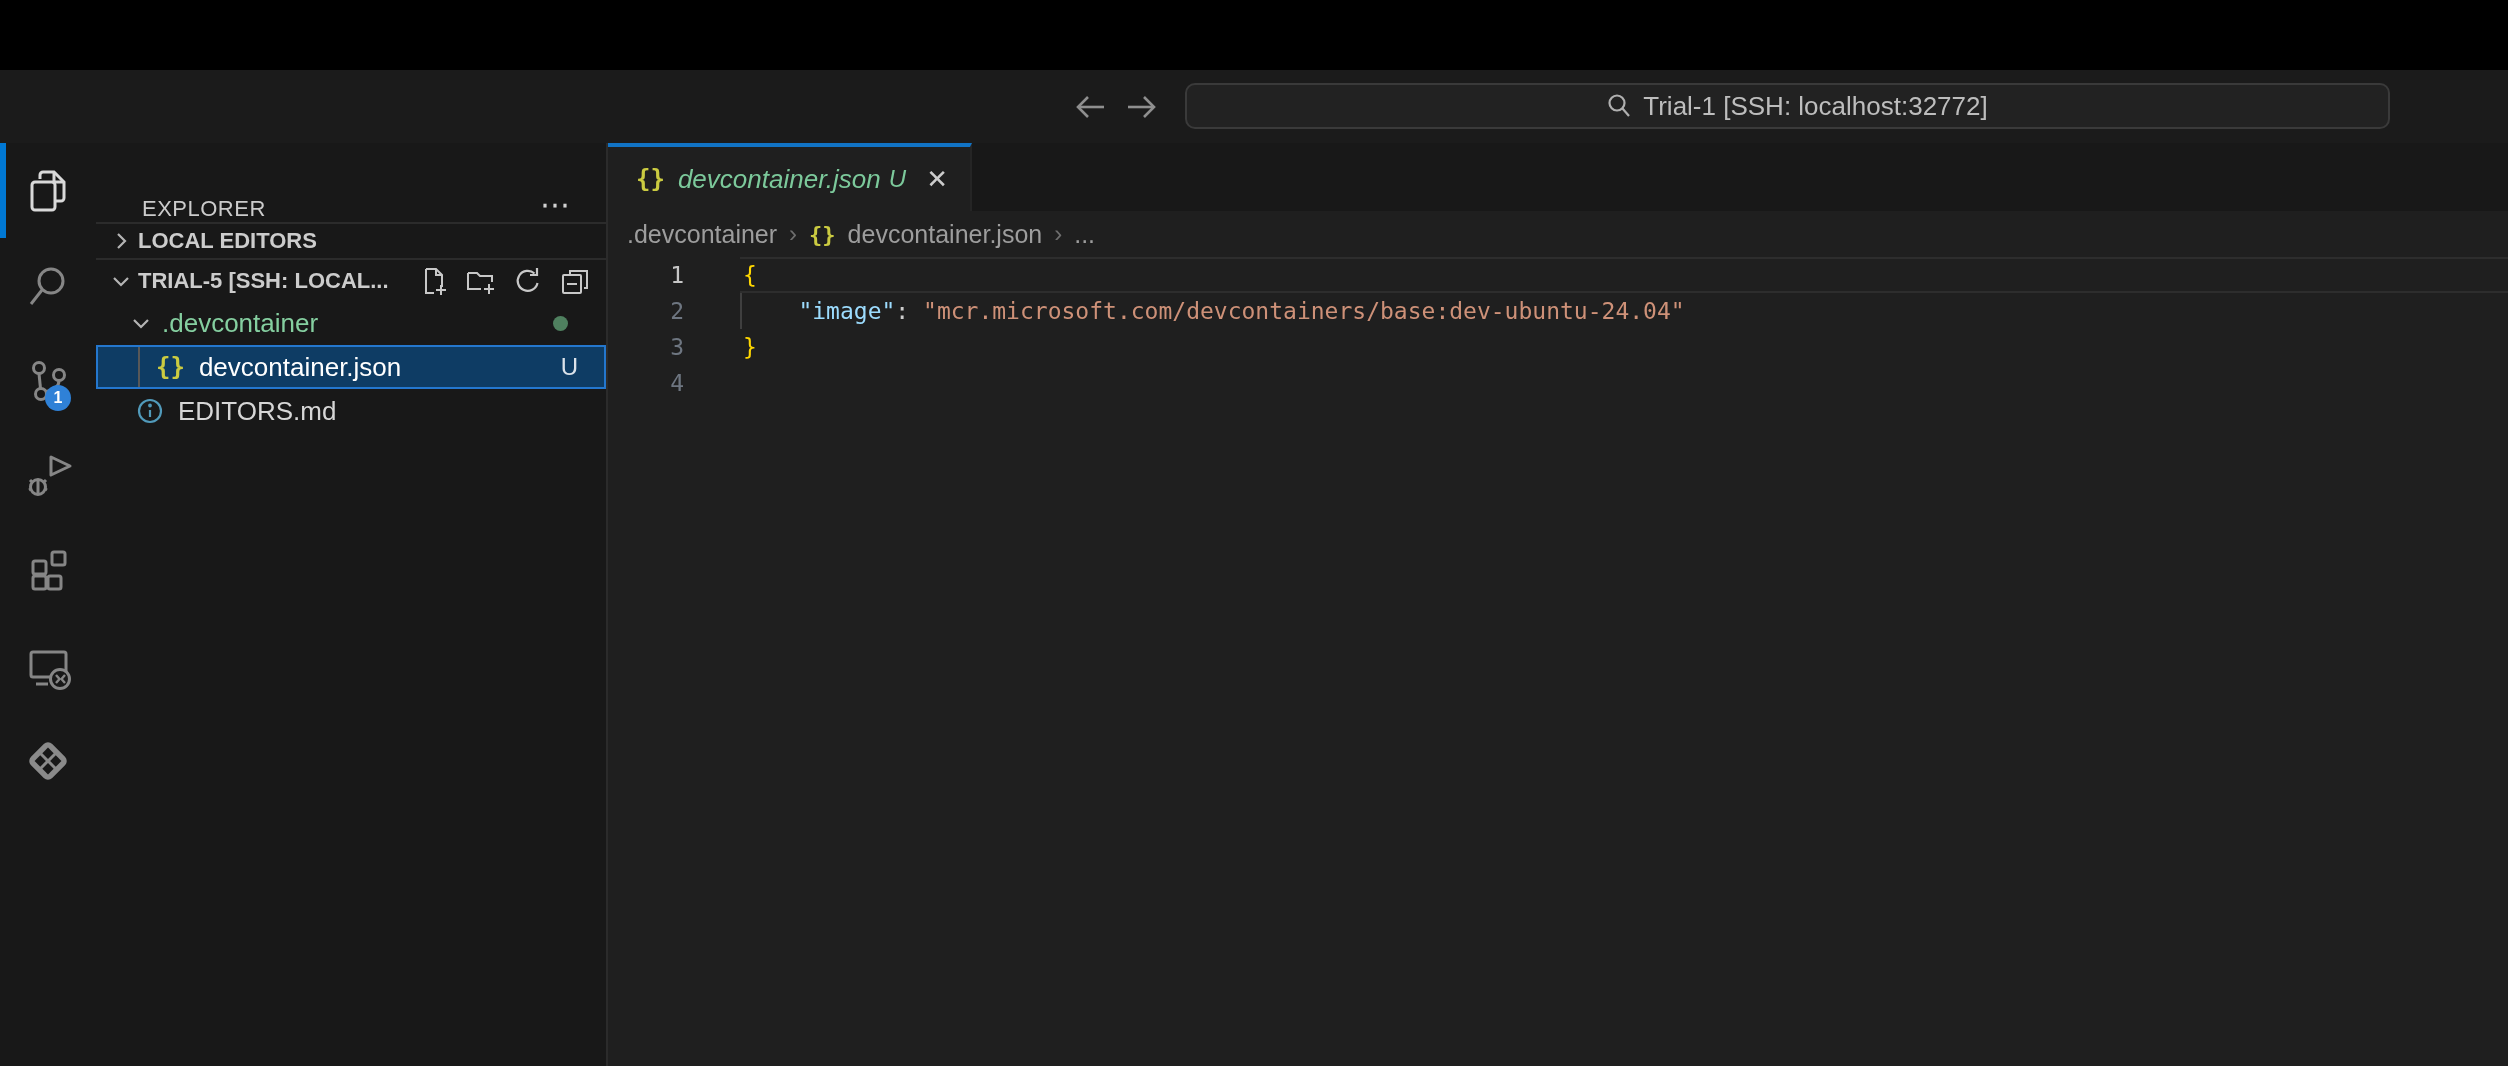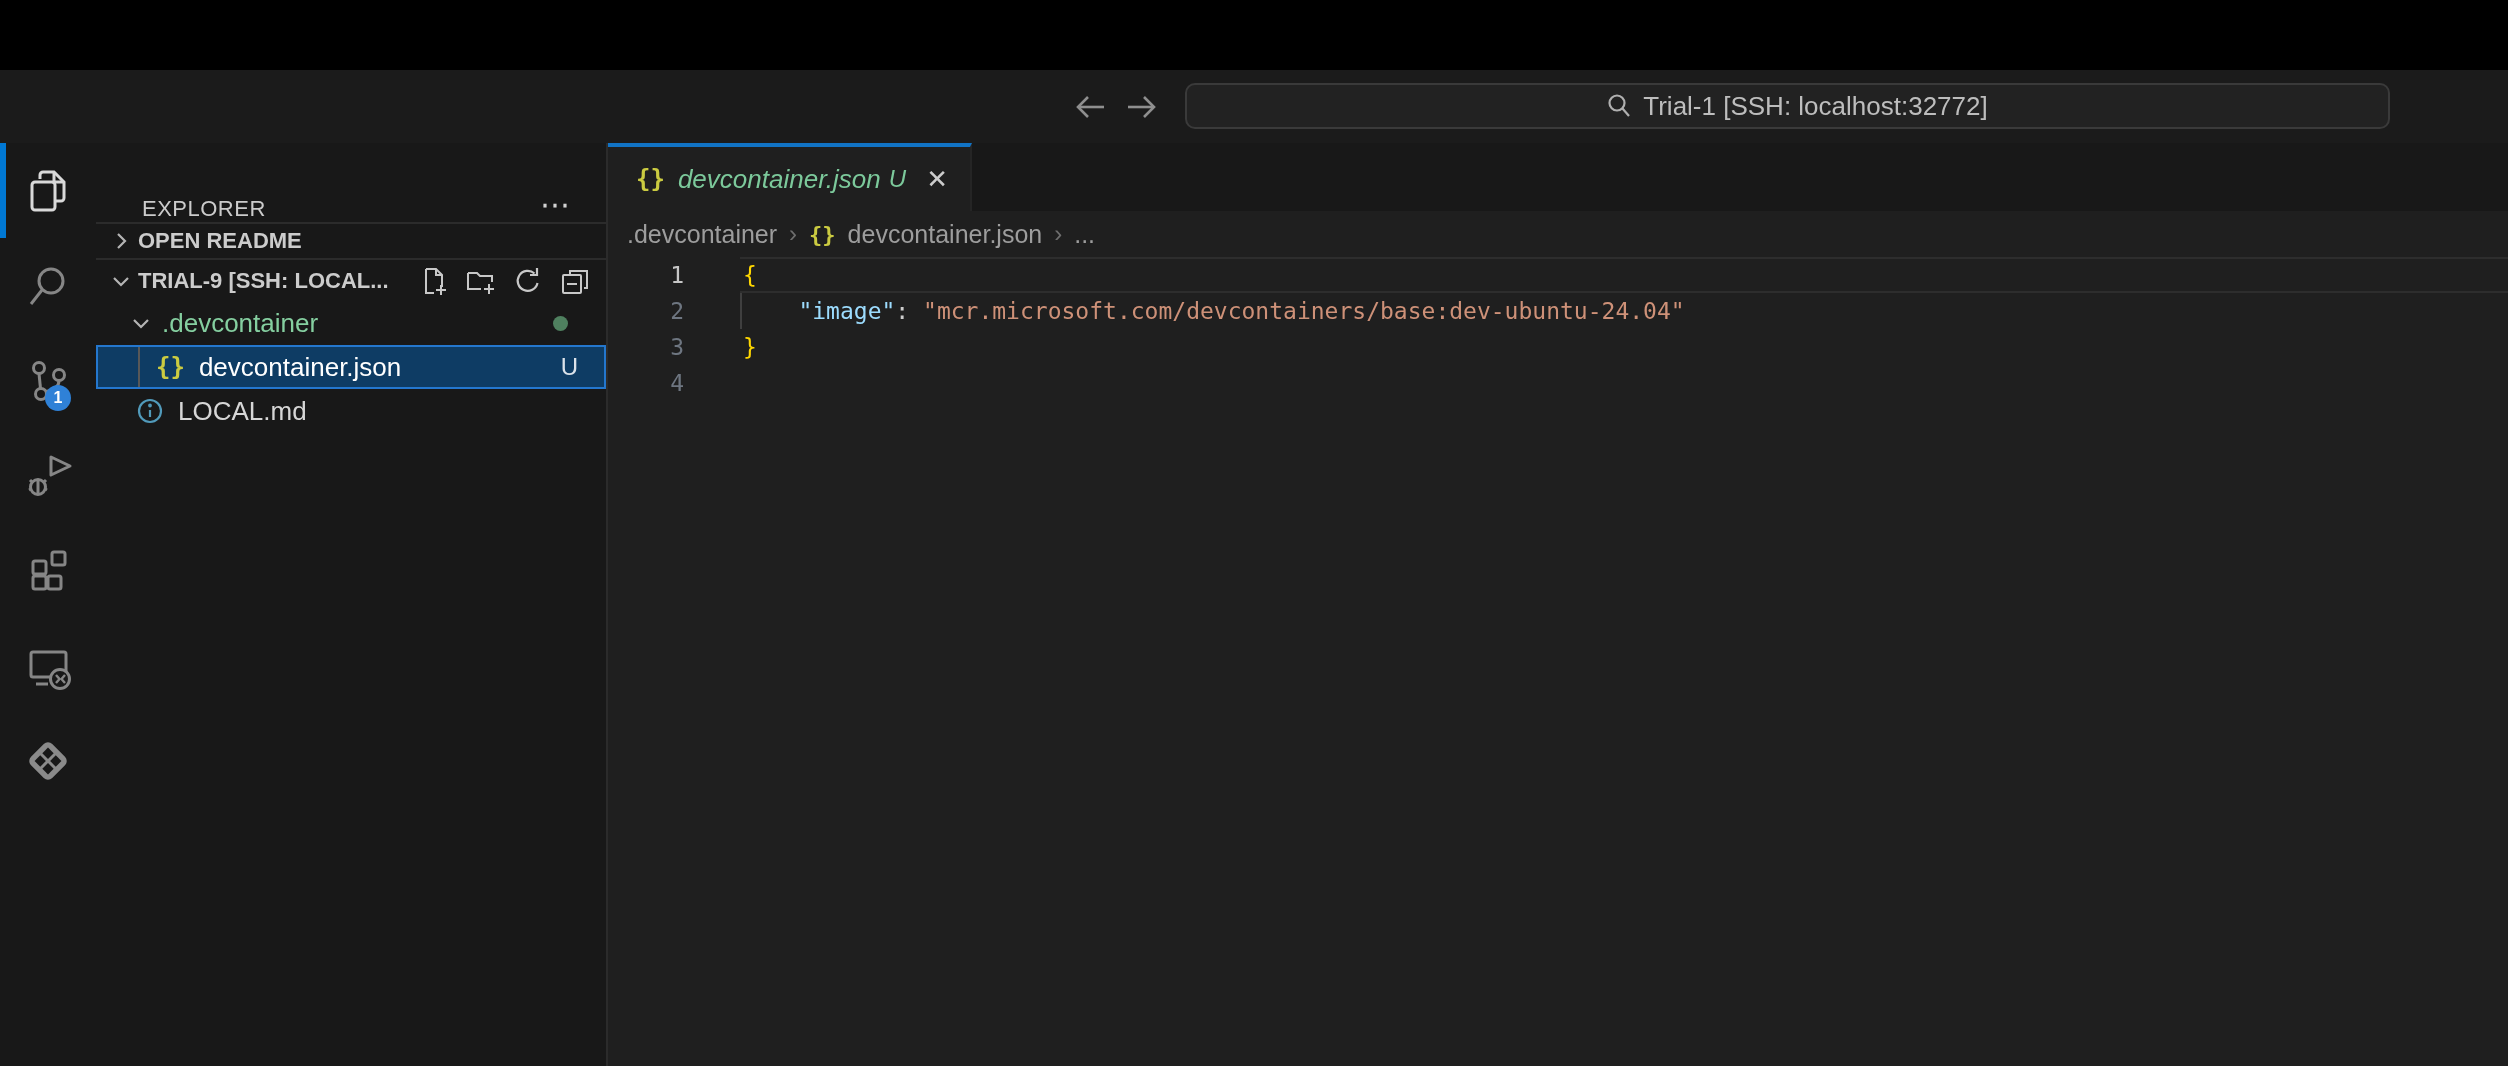--- a/index.html
+++ b/index.html
@@ -213,30 +213,30 @@
       <span>EXPLORER</span>
       <span class="more">⋯</span>
     </div>
 
     <div class="pane-header open-editors">
       <span class="chev">
         <svg width="22" height="22" viewBox="0 0 22 22" fill="none" stroke="#b4b4b4" stroke-width="2.2">
           <polyline points="8,4 15,11 8,18"></polyline>
         </svg>
       </span>
-      <span>OPEN README</span>
+      <span>LOCAL EDITORS</span>
     </div>
 
     <div class="pane-header workspace">
       <span class="chev">
         <svg width="22" height="22" viewBox="0 0 22 22" fill="none" stroke="#b4b4b4" stroke-width="2.2">
           <polyline points="4,8 11,15 18,8"></polyline>
         </svg>
       </span>
-      <span>TRIAL-9 [SSH: LOCAL...</span>
+      <span>TRIAL-5 [SSH: LOCAL...</span>
       <span class="pane-actions">
         <span class="pa-btn">
           <svg width="30" height="30" viewBox="0 0 30 30" fill="none" stroke="#c8c8c8" stroke-width="2">
             <path d="M7 3 h10 l6 6 v12 M7 3 v24 h8"></path>
               <path d="M17 3 v6 h6"></path>
             <line x1="22" y1="19" x2="22" y2="29"></line>
               <line x1="17" y1="24" x2="27" y2="24"></line>
           </svg>
         </span>
         <span class="pa-btn">
@@ -280,21 +280,21 @@
     </div>
 
     <div class="tree-row row-file">
       <span>
         <svg width="28" height="28" viewBox="0 0 28 28" fill="none" stroke="#519aba" stroke-width="2.2">
           <circle cx="14" cy="14" r="11"></circle>
           <line x1="14" y1="13" x2="14" y2="20"></line>
           <circle cx="14" cy="8.5" r="0.8" fill="#519aba"></circle>
         </svg>
       </span>
-      <span class="label">LOCAL.md</span>
+      <span class="label">EDITORS.md</span>
     </div>
   </div>
 
   <div class="editor">
     <div class="tabbar">
       <div class="tab">
         <span class="json-braces">{}</span>
         <span class="tab-label">devcontainer.json</span>
         <span class="tab-badge">U</span>
         <span class="tab-close">✕</span>

